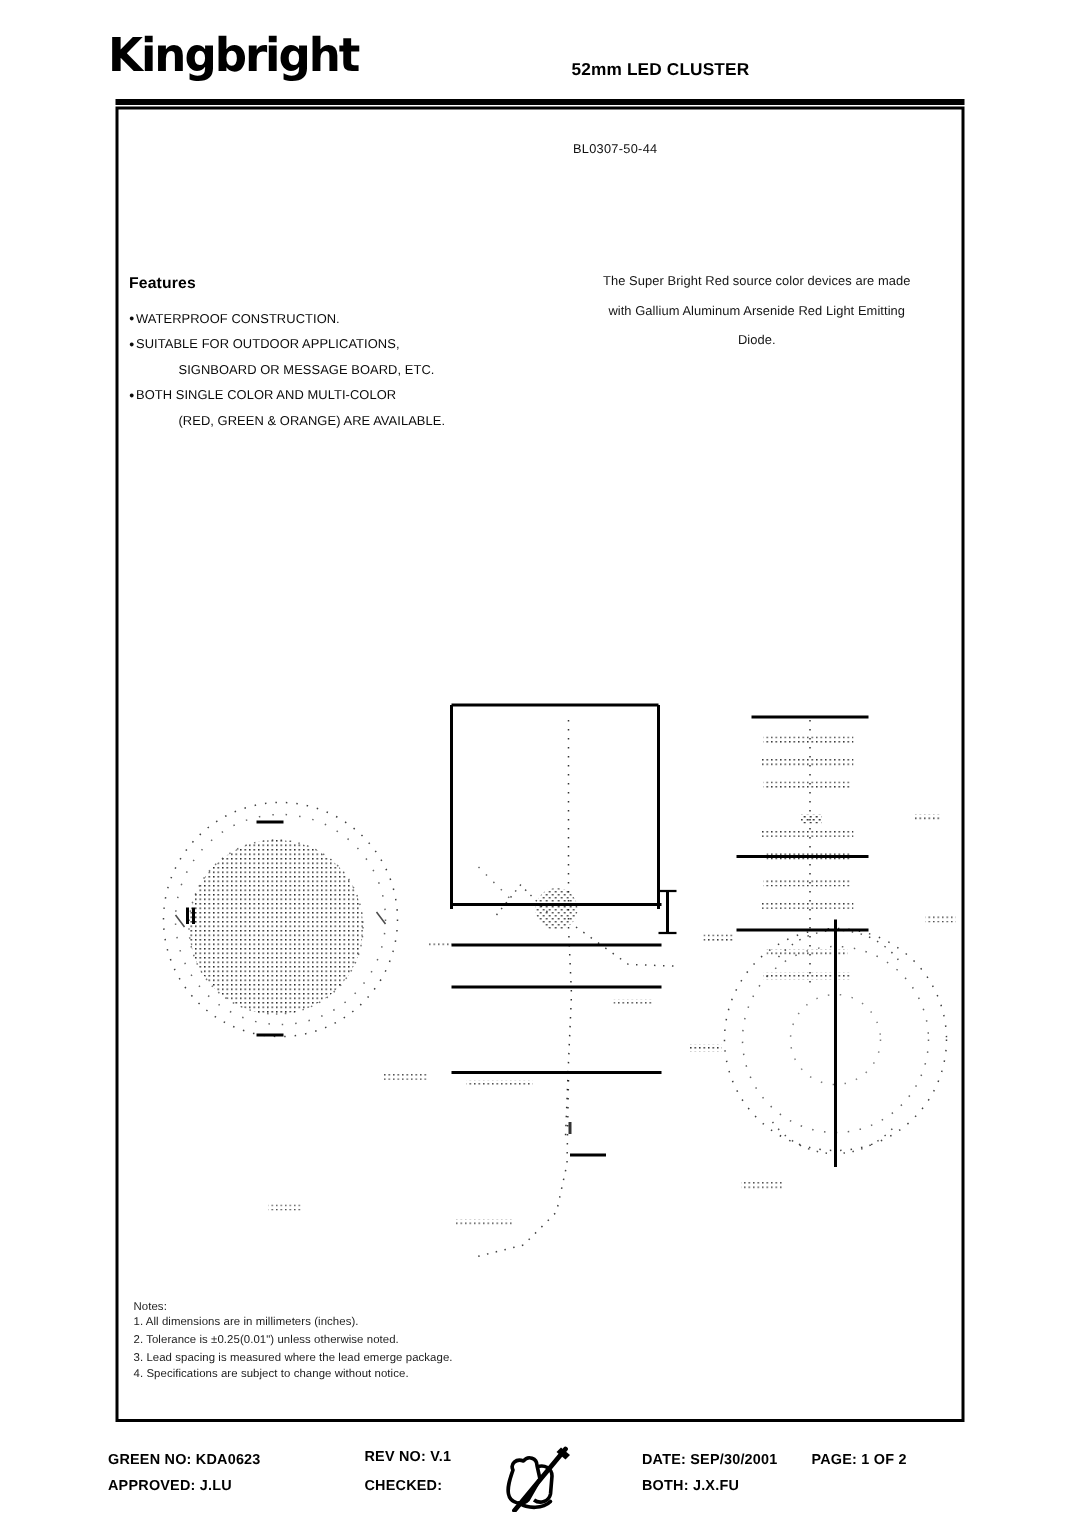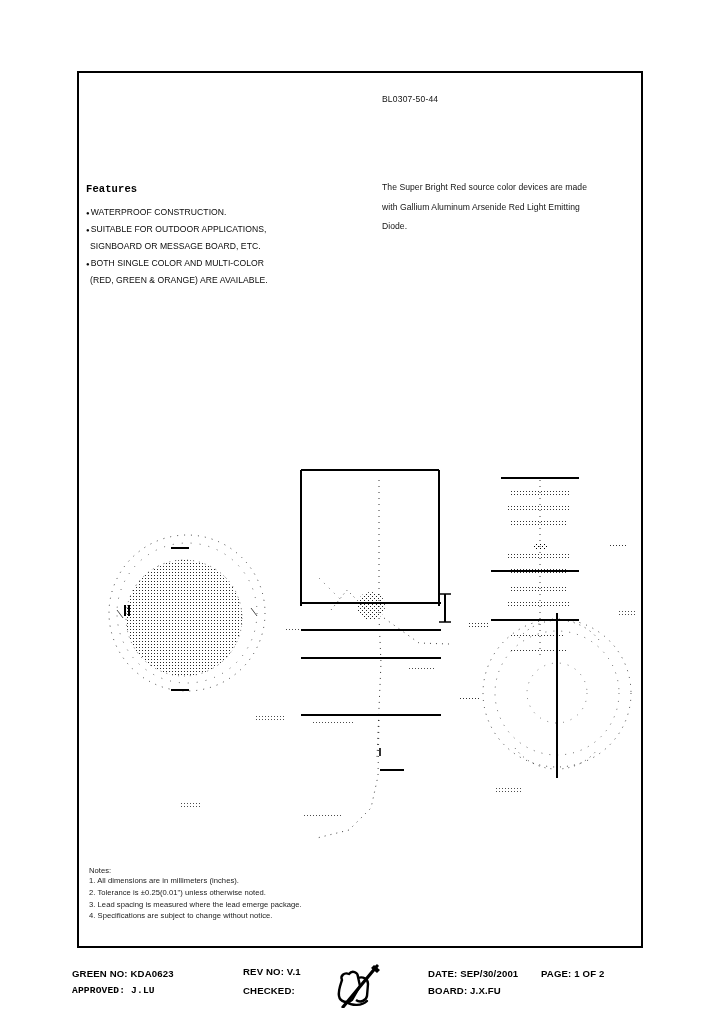--- a/index.html
+++ b/index.html
@@ -96,21 +96,21 @@
     top: 110px;
     width: 290px;
   }
   .col-description {
     position: absolute;
     left: 303px;
     top: 110px;
     width: 245px;
   }
   .sec-heading {
-    font-family: Liberation Mono, monospace;
+    font-family: Liberation Sans, sans-serif;
     font-weight: bold;
     font-size: 10.5px;
     color: #000;
     margin: 0 0 13px 0;
     letter-spacing: 0.1px;
   }
   .feat-line {
     font-family: "Liberation Sans", sans-serif;
     font-size: 8.6px;
     color: #0a0a0a;
@@ -120,29 +120,31 @@
     letter-spacing: 0.05px;
   }
   .feat-line.bullet::before {
     content: "\25CF";
     font-size: 6px;
     vertical-align: middle;
     margin-right: 1px;
   }
   .feat-line.cont {
     padding-left: 4px;
+    margin-left: 29px;
   }
   .desc-line {
     font-family: "Liberation Sans", sans-serif;
     font-size: 8.6px;
     color: #141414;
     line-height: 1;
     margin-bottom: 11px;
     white-space: nowrap;
     letter-spacing: 0.05px;
+    text-align: center;
   }
 
   
   .drawing-area {
     position: absolute;
     left: 0;
     top: 385px;
     width: 562px;
     height: 390px;
     overflow: hidden;
@@ -186,40 +188,45 @@
   .f-cell {
     position: absolute;
     font-family: "Liberation Sans", sans-serif;
     font-weight: bold;
     font-size: 9.6px;
     color: #000;
     white-space: nowrap;
     letter-spacing: 0.15px;
   }
   .f-spec   { left: 72px;  top: 16px; }
-  .f-appr   { left: 72px;  top: 33px; font-family: Liberation Mono, monospace; }
+  .f-appr   { left: 72px;  top: 33px; }
   .f-rev    { left: 243px; top: 14px; }
   .f-check  { left: 243px; top: 33px; }
   .f-date   { left: 428px; top: 16px; }
   .f-drawn  { left: 428px; top: 33px; }
   .f-page   { left: 541px; top: 16px; }
 
   .sig-icon {
     position: absolute;
     left: 330px;
     top: 962px;
     width: 58px;
     height: 46px;
   }
 </style>
 </head>
 <body>
 
 <div class="page">
 
+  <div class="header">
+    <div class="brand">Kingbright</div>
+    <div class="header-title">52mm LED CLUSTER</div>
+    <div class="header-rule"></div>
+  </div>
 
   <div class="main-box">
 
     <div class="part-number">BL0307-50-44</div>
 
     <div class="col-features">
       <div class="sec-heading">Features</div>
       <div class="feat-line bullet">WATERPROOF CONSTRUCTION.</div>
       <div class="feat-line bullet">SUITABLE FOR OUTDOOR APPLICATIONS,</div>
       <div class="feat-line cont">SIGNBOARD OR MESSAGE BOARD, ETC.</div>
@@ -349,21 +356,21 @@
     </div>
 
   </div>
 
   <div class="footer">
     <div class="f-cell f-spec">GREEN NO: KDA0623</div>
     <div class="f-cell f-appr">APPROVED: J.LU</div>
     <div class="f-cell f-rev">REV NO: V.1</div>
     <div class="f-cell f-check">CHECKED:</div>
     <div class="f-cell f-date">DATE: SEP/30/2001</div>
-    <div class="f-cell f-drawn">BOARD: J.X.FU</div>
+    <div class="f-cell f-drawn">BOTH: J.X.FU</div>
     <div class="f-cell f-page">PAGE:  1 OF 2</div>
   </div>
 
   <svg class="sig-icon" viewBox="0 0 58 46" xmlns="http://www.w3.org/2000/svg">
     <path d="M12 18 C10 14 14 10 19 12 C22 8 28 10 28 15 L30 24 L22 38
              C18 42 10 40 9 34 C8 29 10 24 12 18 Z" fill="none" stroke="#000" stroke-width="2.4" stroke-linejoin="round"></path>
     <path d="M28 16 C33 14 38 17 38 22 L37 34 C36 39 30 41 26 38" fill="none" stroke="#000" stroke-width="2.4" stroke-linejoin="round"></path>
     <path d="M16 40 C22 44 32 44 37 39" fill="none" stroke="#000" stroke-width="2.4" stroke-linecap="round"></path>
     <line x1="47" y1="4" x2="13" y2="45" stroke="#000" stroke-width="3.2" stroke-linecap="round"></line>
     <path d="M44 3 L50 8 L47 11 L41 6 Z" fill="#000"></path>

